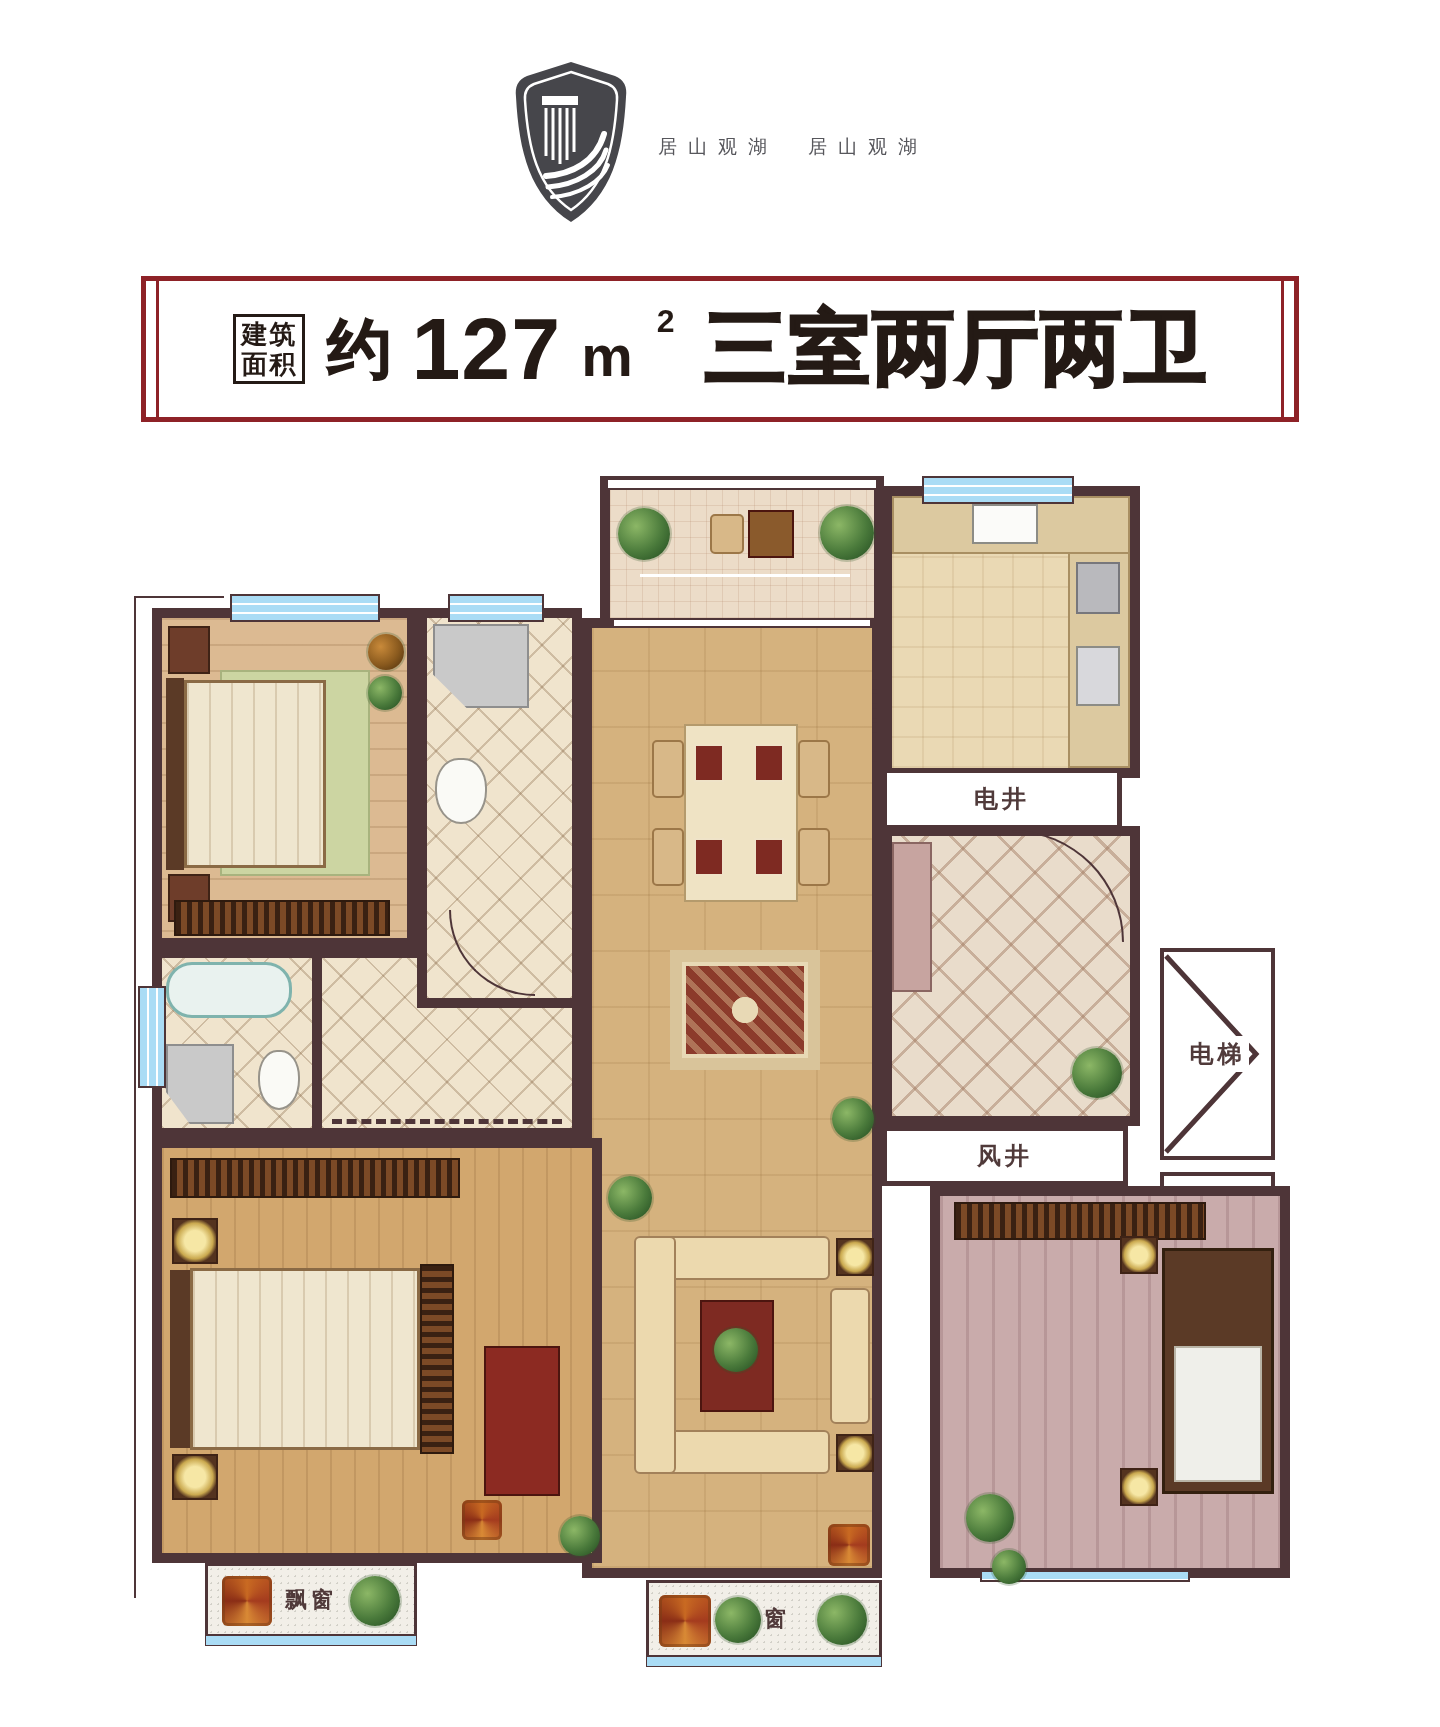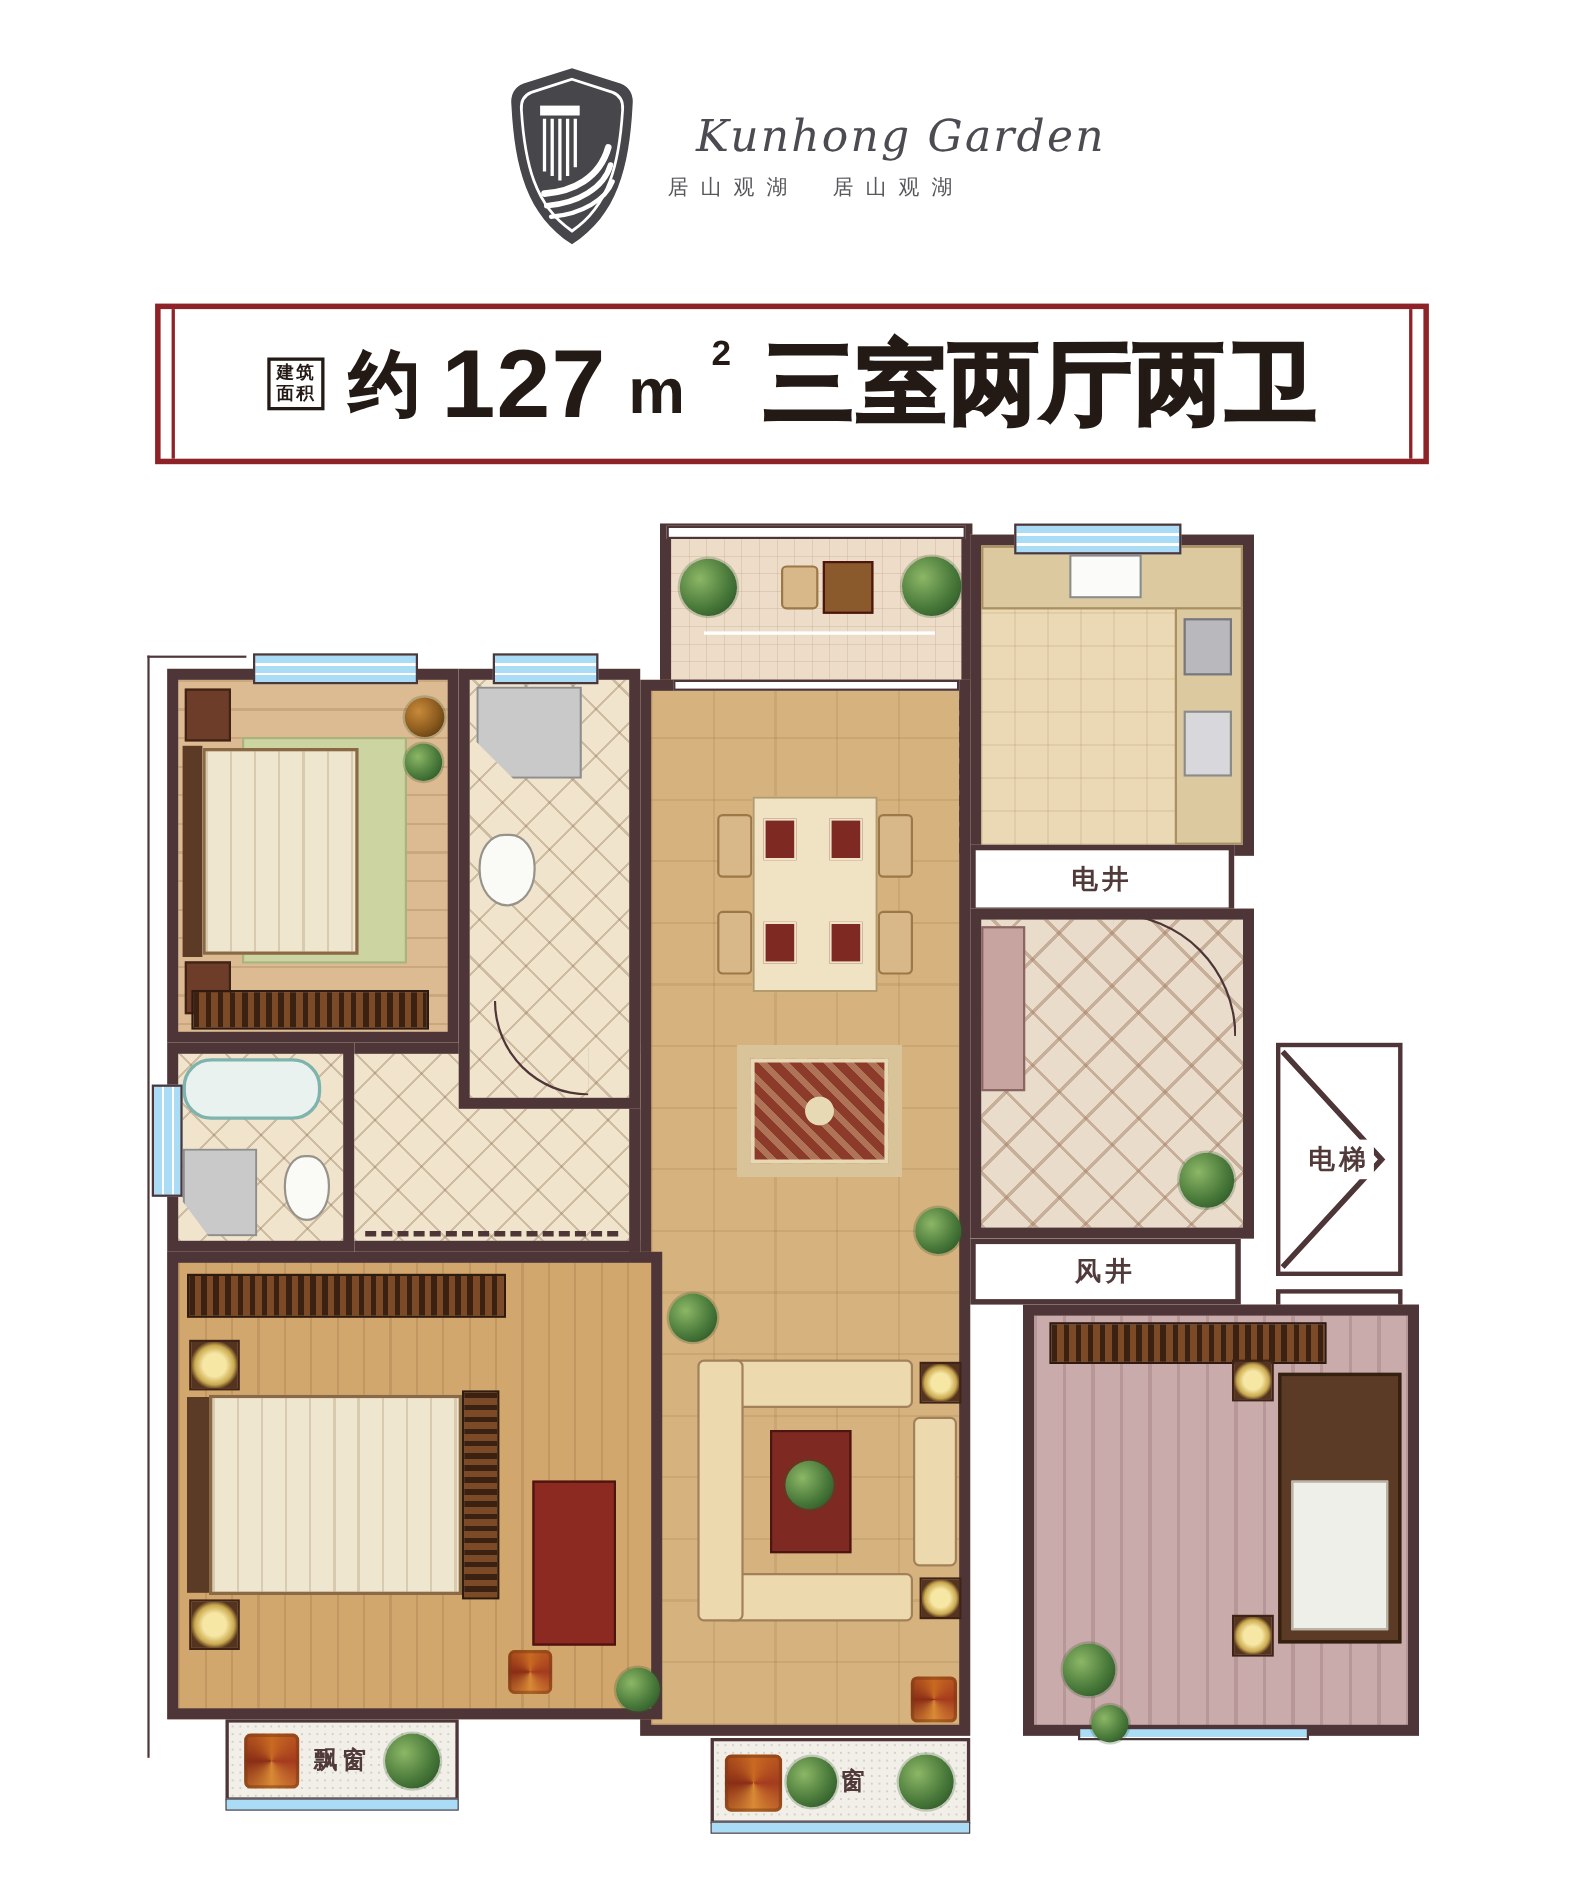--- a/index.html
+++ b/index.html
@@ -25,21 +25,21 @@
   .banner{position:relative;width:1158px;height:146px;margin:52px auto 0;
     border:5px solid var(--banner-border);display:flex;align-items:center;justify-content:center;
     gap:20px;background:#fff;}
   .banner::before,.banner::after{content:"";position:absolute;top:0;bottom:0;width:3px;
     background:var(--banner-border);}
   .banner::before{left:10px;}
   .banner::after{right:10px;}
   .banner .unit{font-size:76px;font-weight:bold;color:var(--text-dark);-webkit-text-stroke:2px var(--text-dark);letter-spacing:4px;}
   .area-box{display:flex;flex-direction:column;border:3px solid var(--text-dark);
     padding:3px 5px;gap:1px;margin:0 2px;}
-  .area-box i{font-style:normal;font-size:16px;font-weight:bold;color:var(--text-dark);line-height:1.1;letter-spacing:2px;}
+  .area-box i{font-style:normal;font-size:26px;font-weight:bold;color:var(--text-dark);line-height:1.1;letter-spacing:2px;}
   .approx{font-size:64px;font-weight:bold;color:var(--text-dark);-webkit-text-stroke:1.5px var(--text-dark);}
   .a-val{font-size:88px;font-weight:bold;color:var(--text-dark);letter-spacing:1px;}
   .a-unit{font-size:58px;font-weight:bold;color:var(--text-dark);position:relative;top:6px;}
   .a-sup{font-size:32px;font-weight:bold;color:var(--text-dark);position:relative;top:-28px;left:4px;}
   .rooms{font-size:82px;font-weight:bold;color:var(--text-dark);-webkit-text-stroke:2.6px var(--text-dark);letter-spacing:2px;margin-left:14px;white-space:nowrap;}
 
   
   .plan{position:relative;width:1180px;height:1252px;margin:46px auto 0;}
   .room{position:absolute;border:10px solid var(--wall);}
   .thin{position:absolute;background:var(--wall);}
@@ -129,21 +129,20 @@
         <line x1="55" y1="48" x2="55" y2="100"></line>
       <line x1="62" y1="48" x2="62" y2="92"></line>
     </g>
     <g stroke="#ffffff" fill="none" stroke-linecap="round">
       <path d="M34 116 C60 114 84 102 92 74" stroke-width="6"></path>
       <path d="M36 127 C64 125 88 111 94 90" stroke-width="5"></path>
       <path d="M40 137 C68 135 90 121 96 105" stroke-width="4"></path>
     </g>
   </svg>
   <div class="logo-texts">
-    <div class="logo-script">Kunhong Garden</div>
     <div class="logo-tagline">居山观湖　居山观湖</div>
   </div>
 </header>
 
 <section class="banner">
   <span class="area-box">
     <i>建筑</i>
     <i>面积</i>
   </span>
   <span class="approx">约</span>

